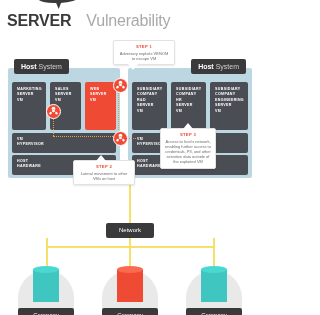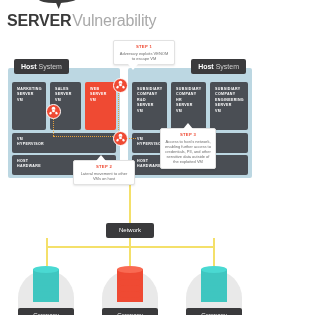--- a/index.html
+++ b/index.html
@@ -19,21 +19,21 @@
   .logo-mark .tail{
     position:absolute;left:24px;top:12px;width:9px;height:11px;background:#3b3b3b;
     border-radius:0 0 55% 55%;
     clip-path:polygon(0 0,100% 0,52% 100%);
   }
   .title{
     position:absolute;left:7px;top:12px;font-size:16px;letter-spacing:-0.2px;
     white-space:nowrap;
   }
   .title .bold{font-weight:bold;color:#3a3a3a;}
-  .title .light{font-weight:normal;color:#a9a9a9;margin-left:1px;}
+  .title .light{font-weight:normal;color:#a9a9a9;margin-left:15px;}
 
   
   .host{position:absolute;background:#bcd7e2;border-radius:2px;}
   .host-left{left:8px;top:68px;width:112px;height:110px;}
   .host-right{left:128px;top:68px;width:124px;height:110px;}
 
   .host-tab{
     position:absolute;top:-9px;height:15px;background:#3a3a3c;border-radius:2px;
     font-size:7px;line-height:15px;color:#ffffff;padding:0 7px;white-space:nowrap;
   }

